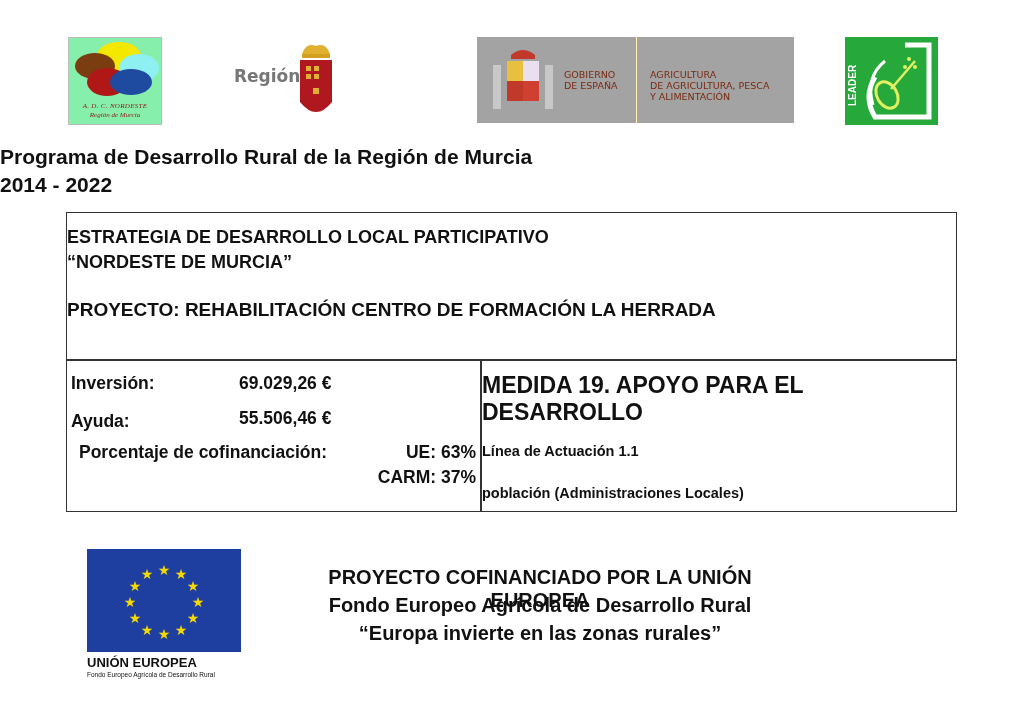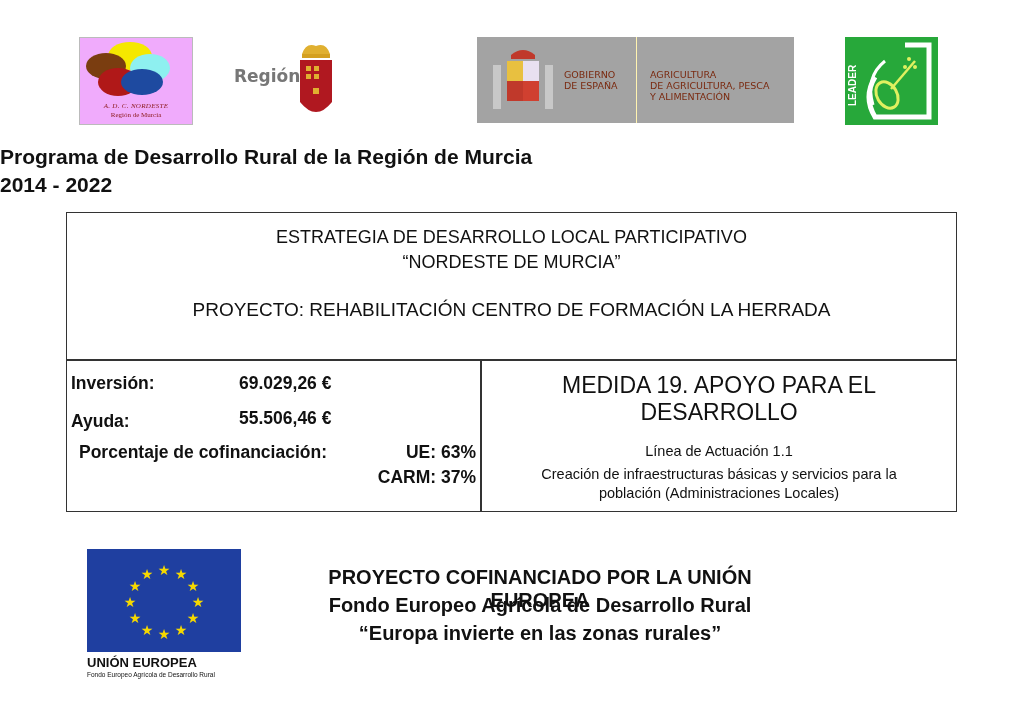--- a/index.html
+++ b/index.html
@@ -1,32 +1,32 @@
 <!DOCTYPE html>
 <html><head>
 <meta charset="utf-8">
 <style>
   html, body { margin:0; padding:0; background:#ffffff; }
   body { width:1024px; height:724px; position:relative; overflow:hidden; font-family:"Liberation Sans", sans-serif; color:#111; }
   .abs { position:absolute; }
   
-  .logo-adc { left:79px; top:37px; width:114px; height:88px; border:1px solid #bbb; box-sizing:border-box; background:#f0abfc; }
+  .logo-adc { left:68px; top:37px; width:94px; height:88px; border:1px solid #bbb; box-sizing:border-box; background:#86efac; }
   .logo-adc .txt1 { position:absolute; left:0; right:0; top:64px; text-align:center; font-family:"Liberation Serif", serif; font-style:italic; font-size:7px; color:#8b1a1a; letter-spacing:0.3px; }
-  .logo-adc .txt2 { position:absolute; left:0; right:0; top:73px; text-align:center; font-family:"Liberation Serif", serif; font-size:7px; color:#8b1a1a; }
+  .logo-adc .txt2 { position:absolute; left:0; right:0; top:73px; text-align:center; font-family:"Liberation Serif", serif; font-style:italic; font-size:7px; color:#8b1a1a; }
   .logo-murcia { left:234px; top:40px; width:190px; height:82px; }
   .logo-murcia .word { position:absolute; top:26px; font-size:17px; color:#777; font-weight:bold; font-family:"DejaVu Sans", sans-serif; }
   .logo-gob { left:477px; top:37px; width:317px; height:86px; background:#a3a3a3; }
   .logo-gob .divider { position:absolute; left:159px; top:0; bottom:0; width:1px; background:#fff3b0; }
   .logo-gob .t { position:absolute; font-size:9.5px; color:#7a2a10; line-height:11px; font-family:"DejaVu Sans", sans-serif; }
   .logo-leader { left:845px; top:37px; width:93px; height:88px; background:#27a83a; }
   .title { left:0; width:1024px; font-weight:bold; font-size:21px; }
   .box { left:66px; top:212px; width:891px; height:300px; border:1.5px solid #333; box-sizing:border-box; }
   .hline { position:absolute; left:0; right:0; top:146px; height:1.5px; background:#333; }
   .vline { position:absolute; left:413px; top:146px; bottom:0; width:1.5px; background:#333; }
-  .ctext { position:absolute; left:0; right:0; text-align:center; font-weight:normal; }
+  .ctext { position:absolute; left:0; right:0; text-align:left; font-weight:bold; }
   .lbl { position:absolute; font-weight:bold; font-size:17.5px; }
   .eu-flag { left:87px; top:549px; width:154px; height:103px; background:#1f3fa0; }
   .footer-t { position:absolute; left:280px; width:520px; text-align:center; font-weight:bold; }
 </style>
 </head>
 <body>
 
 <div class="abs logo-adc">
   <svg width="92" height="64" style="position:absolute;left:0;top:0">
     <ellipse cx="50" cy="18" rx="22" ry="14" fill="#f5e800"></ellipse>
@@ -97,21 +97,20 @@
   <div class="lbl" style="left:4px;top:160px">Inversión:</div>
   <div class="lbl" style="left:172px;top:160px">69.029,26 €</div>
   <div class="lbl" style="left:4px;top:198px">Ayuda:</div>
   <div class="lbl" style="left:172px;top:195px">55.506,46 €</div>
   <div class="lbl" style="left:12px;top:229px">Porcentaje de cofinanciación:</div>
   <div class="lbl" style="right:480px;top:229px">UE: 63%</div>
   <div class="lbl" style="right:480px;top:254px">CARM: 37%</div>
 
   <div class="ctext" style="left:415px;top:159px;font-size:23px">MEDIDA 19. APOYO PARA EL DESARROLLO</div>
   <div class="ctext" style="left:415px;top:230px;font-size:14.5px">Línea de Actuación 1.1</div>
-  <div class="ctext" style="left:415px;top:253px;font-size:14.5px">Creación de infraestructuras básicas y servicios para la</div>
   <div class="ctext" style="left:415px;top:272px;font-size:14.5px">población (Administraciones Locales)</div>
 </div>
 
 <div class="abs eu-flag">
   <svg width="154" height="103">
     <g fill="#f5d800" font-size="14" text-anchor="middle" font-family="DejaVu Sans, sans-serif">
       <text x="77" y="26">★</text>
         <text x="94" y="30">★</text>
         <text x="106" y="42">★</text>
       <text x="111" y="58">★</text>

